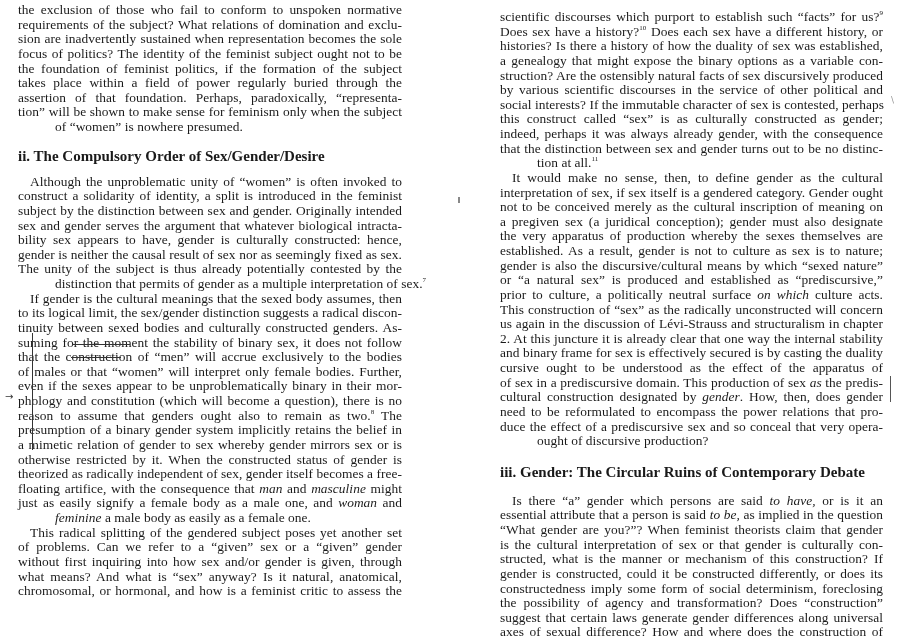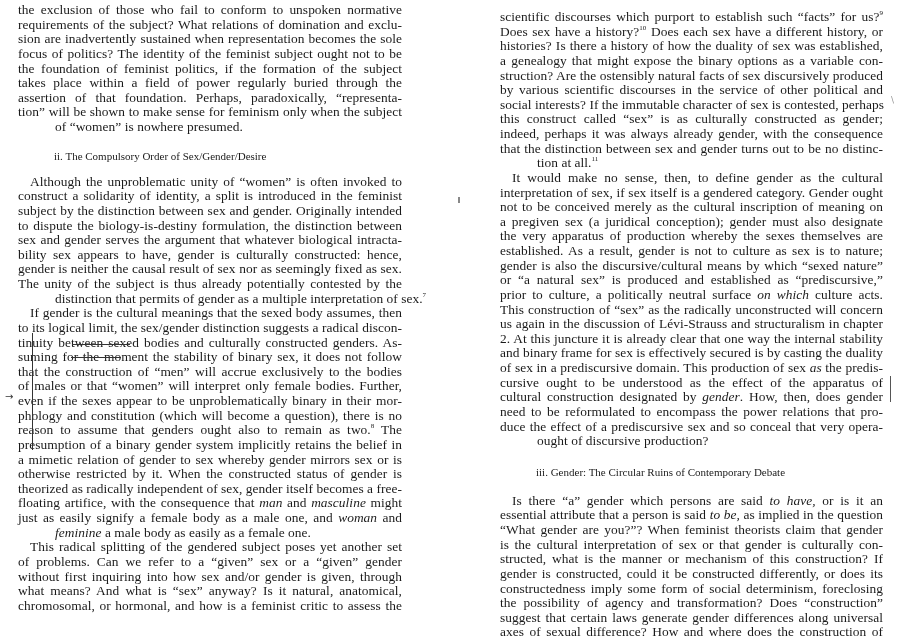--- a/index.html
+++ b/index.html
@@ -21,26 +21,25 @@
     white-space: nowrap;
     text-align: justify;
     text-align-last: justify;
     letter-spacing: 0.05px;
   }
   .line.last { text-align-last: left; margin-left: 37px; }
   .line.indent { padding-left: 12px; }
   .gap { display: block; }
   .heading {
     display: block;
-    font-weight: normal;
-    font-size: 11px;
+    font-weight: bold;
+    font-size: 15px;
     line-height: 16px;
     height: 16px;
     white-space: nowrap;
-    margin-left: 36px;
   }
   sup { font-size: 7px; line-height: 0; vertical-align: 6px; }
   i { font-style: italic; }
   .margin-mark {
     position: absolute;
     border-left: 1.2px solid #333;
   }
   .margin-arrow {
     position: absolute; font-size: 10px; color: #333;
     font-family: "DejaVu Sans", sans-serif;
@@ -70,21 +69,20 @@
   </div>
 
   <span class="gap" style="height:13px;"></span>
   <span class="heading">ii. The Compulsory Order of Sex/Gender/Desire</span>
   <span class="gap" style="height:11px;"></span>
 
   <div>
     <span class="line indent">Although the unproblematic unity of “women” is often invoked to</span>
     <span class="line">construct a solidarity of identity, a split is introduced in the feminist</span>
     <span class="line">subject by the distinction between sex and gender. Originally intended</span>
-    <span class="line">to dispute the biology-is-destiny formulation, the distinction between</span>
     <span class="line">sex and gender serves the argument that whatever biological intracta-</span>
     <span class="line">bility sex appears to have, gender is culturally constructed: hence,</span>
     <span class="line">gender is neither the causal result of sex nor as seemingly fixed as sex.</span>
     <span class="line">The unity of the subject is thus already potentially contested by the</span>
     <span class="line last"><span>distinction that permits of gender as a multiple interpretation of sex.</span><sup>7</sup></span>
   </div>
 
   <div>
     <span class="line indent">If gender is the cultural meanings that the sexed body assumes, then</span>
     <span class="line">to its logical limit, the sex/gender distinction suggests a radical discon-</span>
@@ -142,22 +140,22 @@
     <span class="line">a pregiven sex (a juridical conception); gender must also designate</span>
     <span class="line">the very apparatus of production whereby the sexes themselves are</span>
     <span class="line">established. As a result, gender is not to culture as sex is to nature;</span>
     <span class="line">gender is also the discursive/cultural means by which “sexed nature”</span>
     <span class="line">or “a natural sex” is produced and established as “prediscursive,”</span>
     <span class="line"><span>prior to culture, a politically neutral surface </span><i>on which</i><span> culture acts.</span></span>
     <span class="line">This construction of “sex” as the radically unconstructed will concern</span>
     <span class="line">us again in the discussion of Lévi-Strauss and structuralism in chapter</span>
     <span class="line">2. At this juncture it is already clear that one way the internal stability</span>
     <span class="line">and binary frame for sex is effectively secured is by casting the duality</span>
+    <span class="line">cursive ought to be understood as the effect of the apparatus of</span>
     <span class="line"><span>of sex in a prediscursive domain. This production of sex </span><i>as</i><span> the predis-</span></span>
-    <span class="line">cursive ought to be understood as the effect of the apparatus of</span>
     <span class="line"><span>cultural construction designated by </span><i>gender</i><span>. How, then, does gender</span></span>
     <span class="line">need to be reformulated to encompass the power relations that pro-</span>
     <span class="line">duce the effect of a prediscursive sex and so conceal that very opera-</span>
     <span class="line last">ought of discursive production?</span>
   </div>
 
   <span class="gap" style="height:15px;"></span>
   <span class="heading">iii. Gender: The Circular Ruins of Contemporary Debate</span>
   <span class="gap" style="height:14px;"></span>
 

